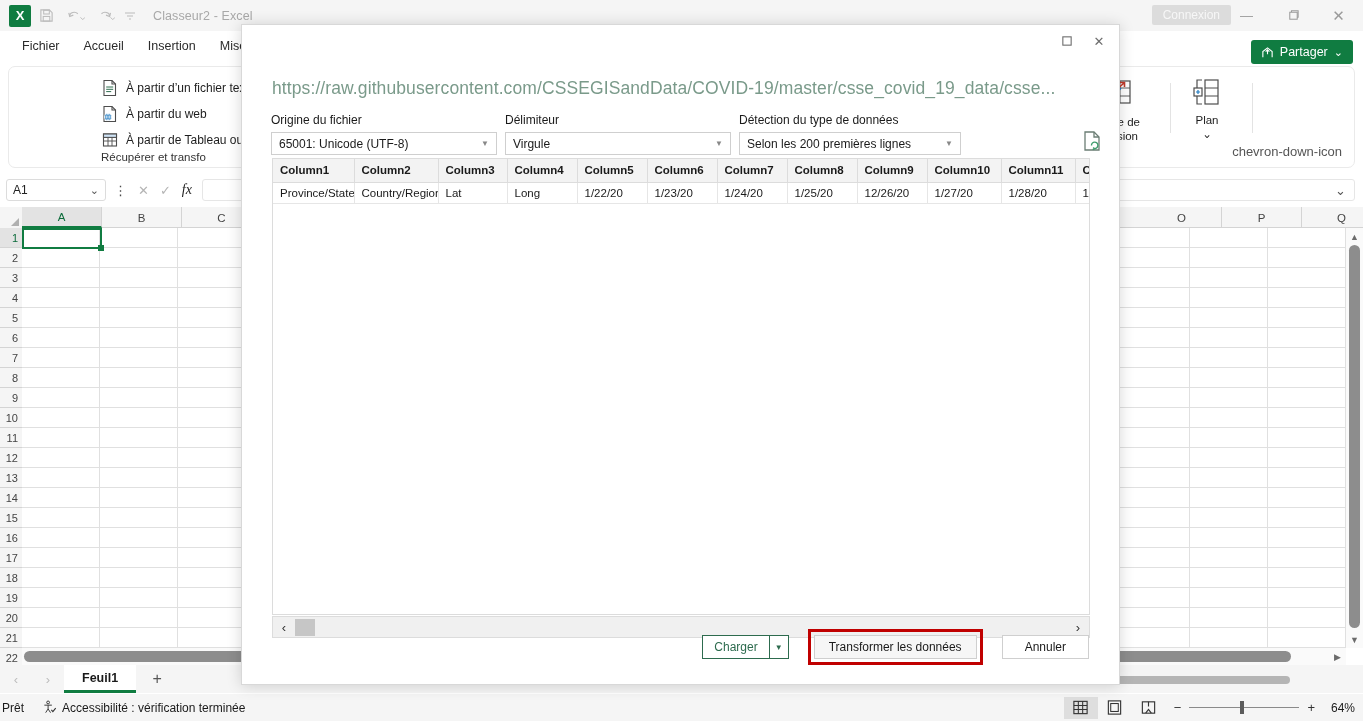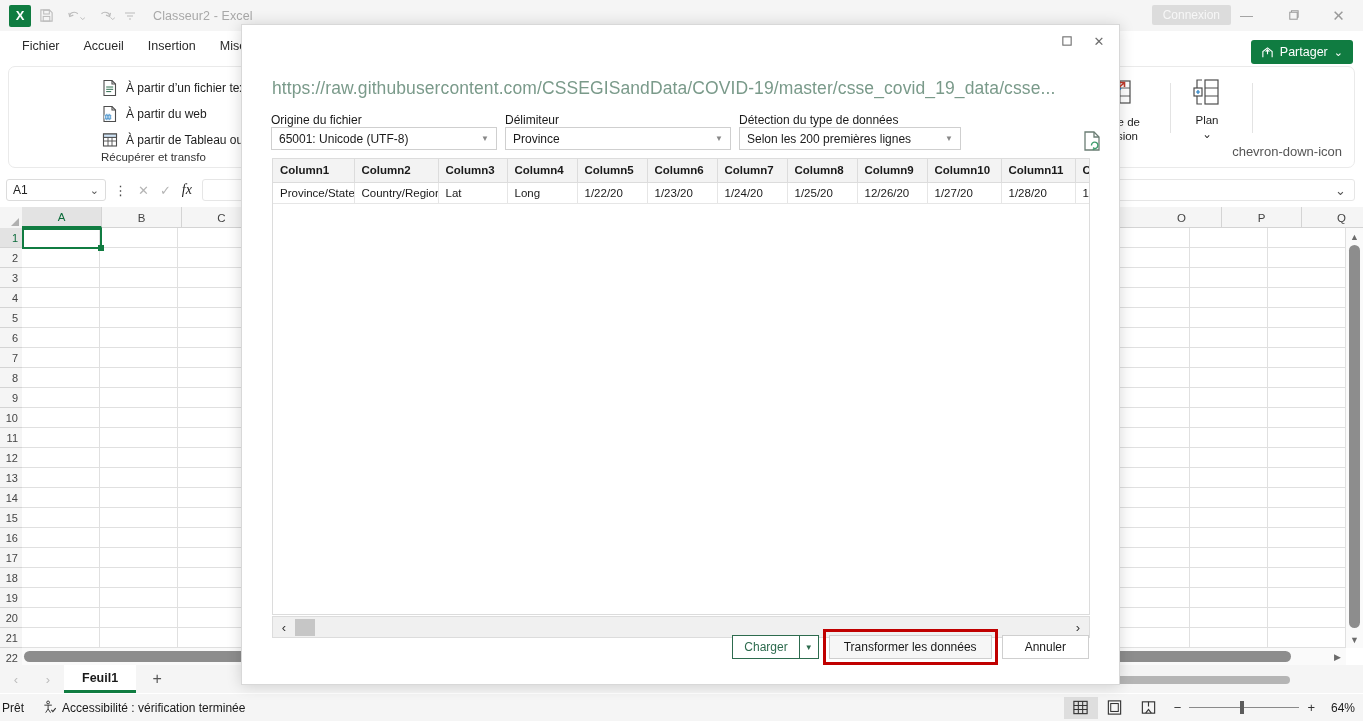--- a/index.html
+++ b/index.html
@@ -158,21 +158,21 @@
     position: absolute; left: 241px; top: 24px; width: 879px; height: 661px;
     background: #fff; border: 1px solid #d8d8d8; box-shadow: 0 1px 14px rgba(0,0,0,.16);
   }
   .dlg-wbtns { position: absolute; right: 4px; top: 2px; display: flex; }
   .dlg-wbtn { width: 32px; height: 28px; display:flex;align-items:center;justify-content:center;color:#6e6e6e;font-size:13px;}
   .dlg-title {
     position: absolute; left: 30px; top: 53px; font-size: 17.5px; color: #7a9a8a;
     letter-spacing: .1px; font-family: "Liberation Sans", sans-serif;
   }
   .dlg-fields { position: absolute; left: 29px; top: 88px; width: 820px; display: flex; }
-  .field-label { font-size: 12px; color: #1a1a1a; }
+  .field-label { font-size: 12px; color: #1a1a1a; margin-bottom: 5px; }
   .combo {
     height: 23px; border: 1px solid #cfcfcf; background: #fff; display: flex; align-items: center;
     justify-content: space-between; padding: 0 7px; font-size: 12px; color: #1a1a1a;
   }
   .combo .car { color: #888; font-size: 8px; }
   .refresh-doc { position: absolute; right: 12px; top: 105px; width: 26px; height: 26px; }
 
   
   .preview {
     position: absolute; left: 30px; top: 133px; width: 818px; height: 457px;
@@ -189,21 +189,21 @@
     font-size: 11.5px; color: #1a1a1a; padding: 4px 7px; height: 21px;
     white-space: nowrap; overflow: hidden;
   }
   .phsb {
     position: absolute; left: 30px; top: 591px; width: 818px; height: 22px;
     background: #f0f0f0; border: 1px solid #dcdcdc; display: flex; align-items: center; justify-content: space-between;
   }
   .phsb .arr { width: 22px; text-align: center; color: #333; font-size: 13px; }
   .phsb .thumb { position: absolute; left: 22px; top: 2px; height: 17px; width: 20px; background: #c6c6c6; }
 
-  .dlg-buttons { position: absolute; right: 30px; bottom: 19px; display: flex; align-items: center; gap: 4px; border-radius: 11px; }
+  .dlg-buttons { position: absolute; right: 30px; bottom: 19px; display: flex; align-items: center; gap: 19px; border-radius: 11px; }
   .btn-charger {
     display: flex; height: 24px; border: 1px solid #2d6b4e; font-size: 12px; color: #2d6b4e; background: #fff;
   }
   .btn-charger .lbl { padding: 0 11px; display: flex; align-items: center; }
   .btn-charger .spl { width: 19px; border-left: 1px solid #2d6b4e; display:flex;align-items:center;justify-content:center; font-size:8px;}
   .highlight-box { border: 3px solid #c00000; padding: 3px; }
   .btn-transform {
     height: 24px; padding: 0 14px; border: 1px solid #cfcfcf; background: #f6f6f6;
     font-size: 12px; color: #1a1a1a; display: flex; align-items: center;
   }
@@ -874,21 +874,21 @@
       <div style="width:226px;">
         <div class="field-label">Origine du fichier</div>
         <div class="combo">
           <span>65001: Unicode (UTF-8)</span>
           <span class="car">▼</span>
         </div>
       </div>
       <div style="width:226px;margin-left:8px;">
         <div class="field-label">Délimiteur</div>
         <div class="combo">
-          <span>Province</span>
+          <span>Virgule</span>
           <span class="car">▼</span>
         </div>
       </div>
       <div style="width:222px;margin-left:8px;">
         <div class="field-label">Détection du type de données</div>
         <div class="combo">
           <span>Selon les 200 premières lignes</span>
           <span class="car">▼</span>
         </div>
       </div>

